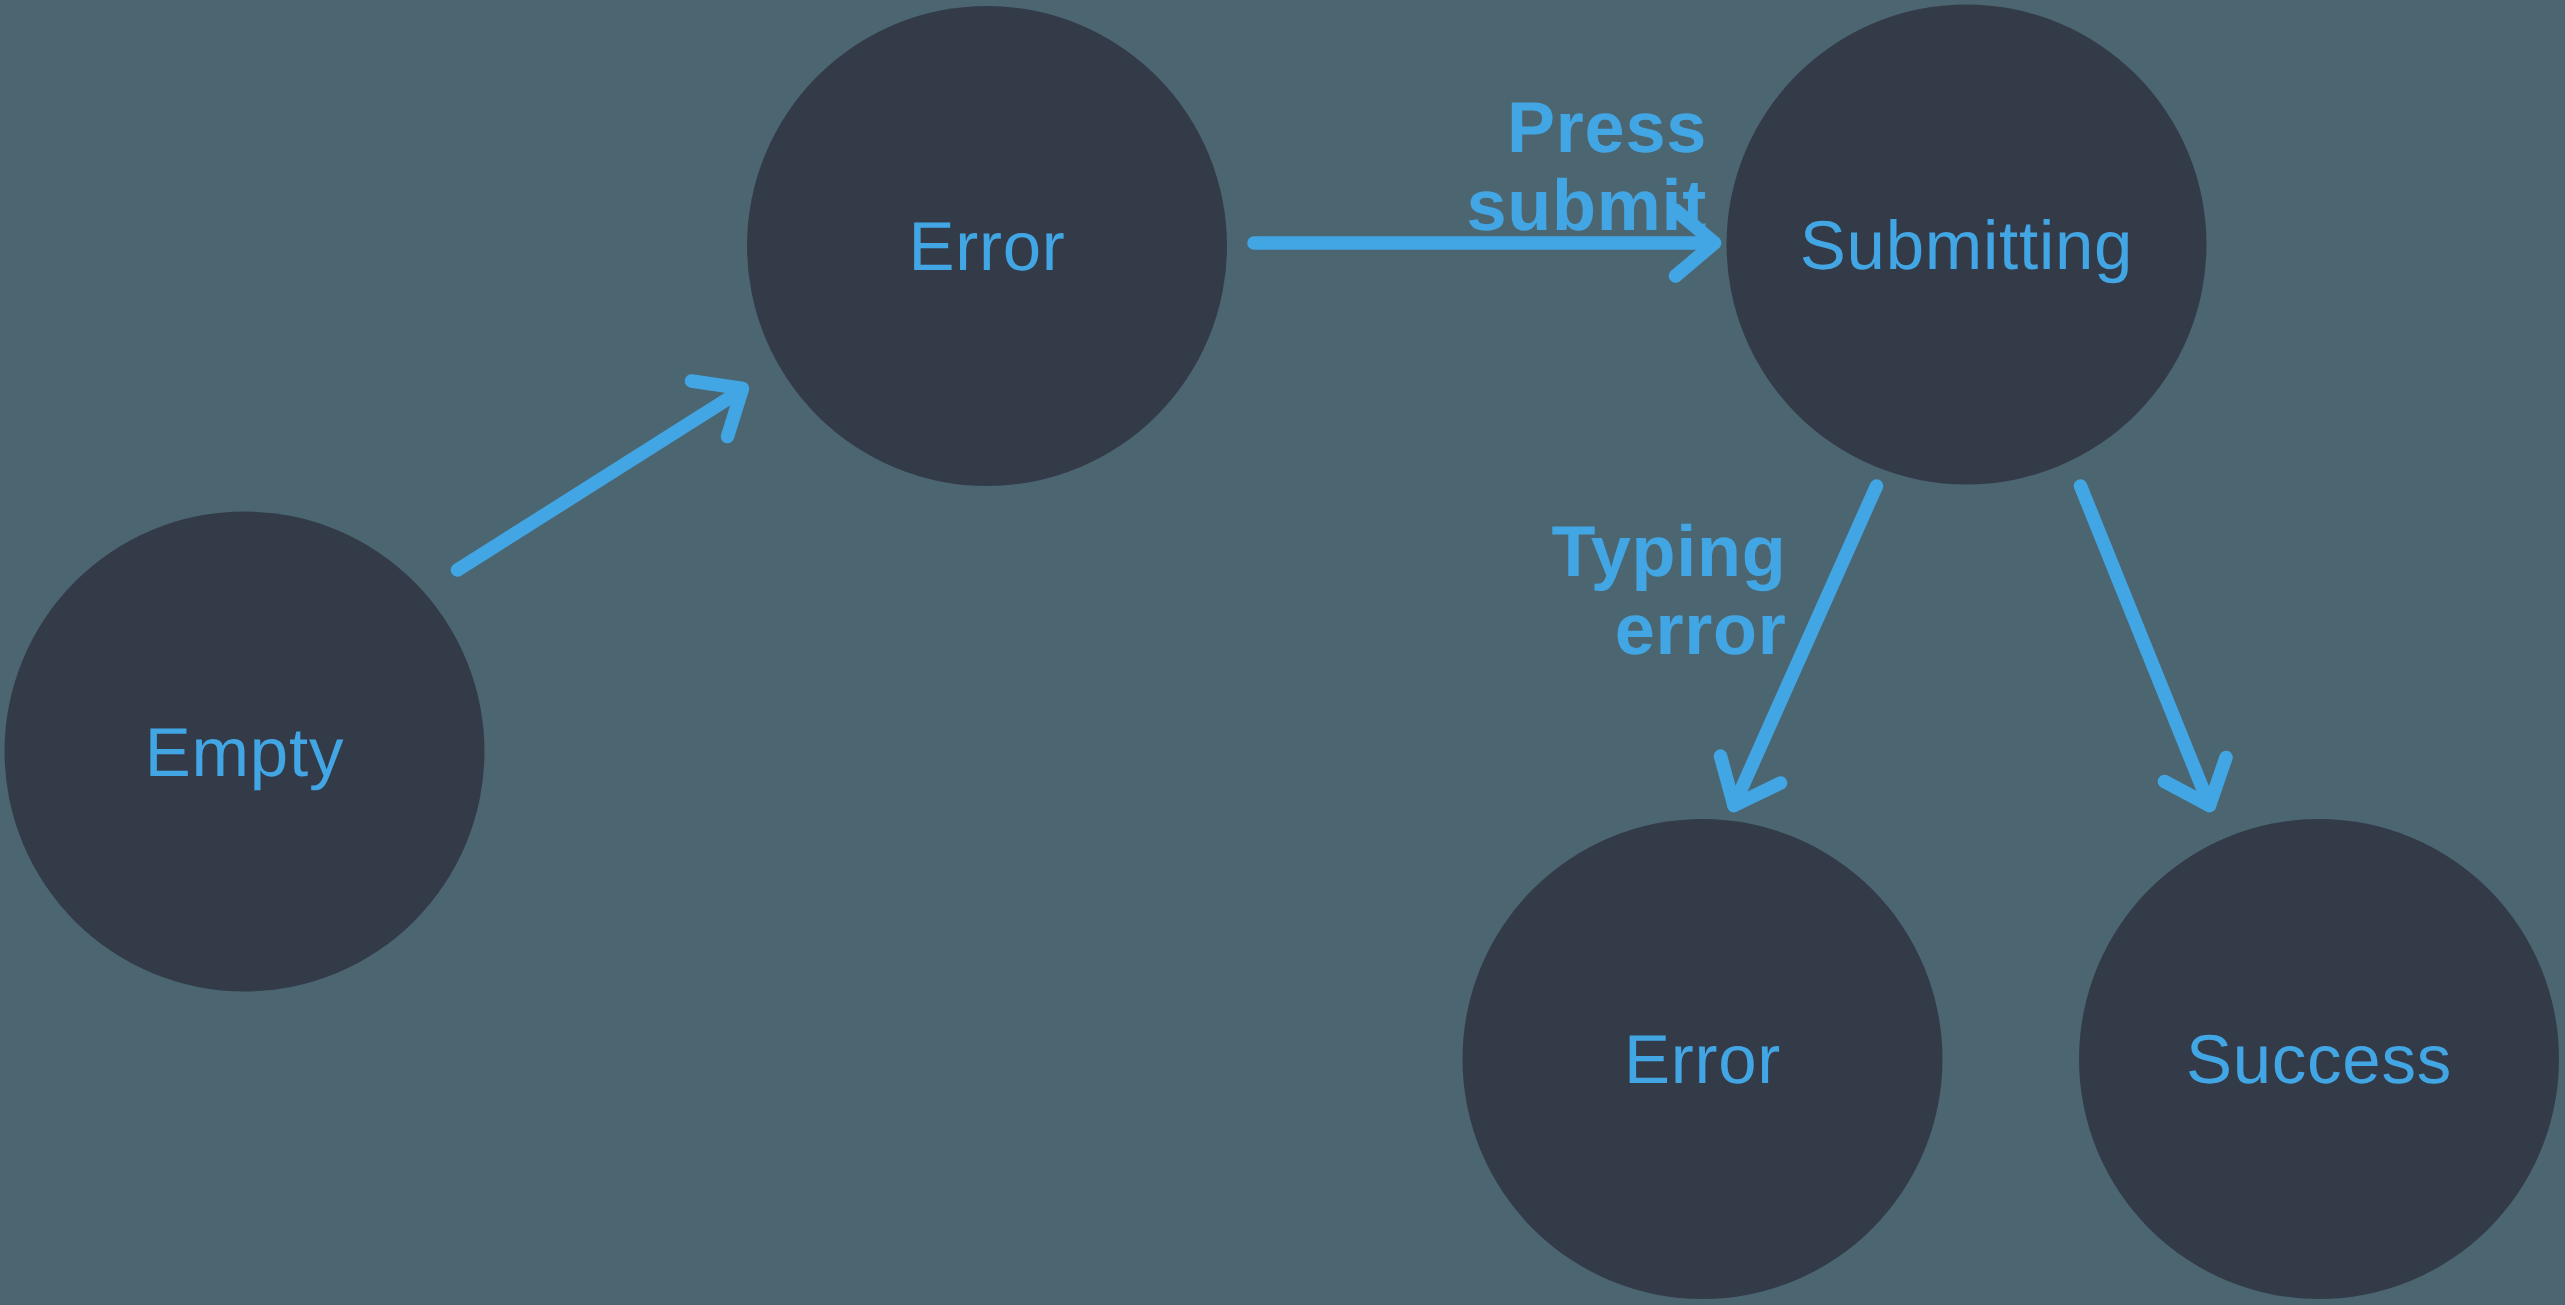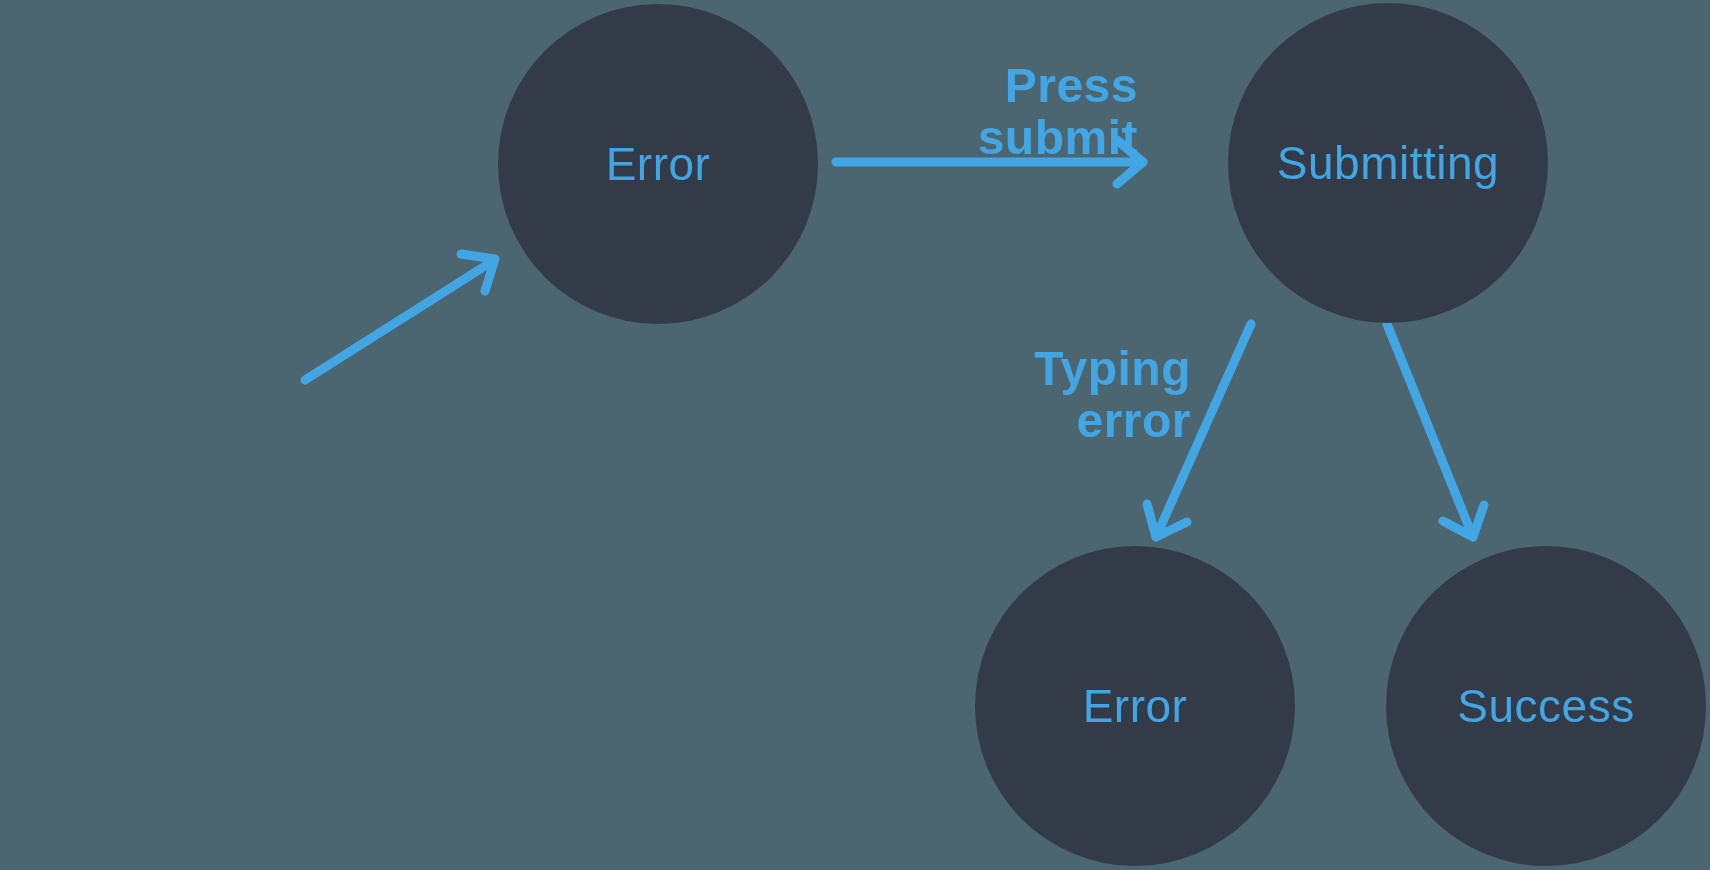--- a/index.html
+++ b/index.html
@@ -39,21 +39,21 @@
     display: flex;
     align-items: center;
     justify-content: center;
     color: var(--accent, #42a6e4);
     font-size: 46px;
     font-weight: 500;
     letter-spacing: 0.5px;
   }
   .node-empty      { left: 3px;    top: 341px; }
   .node-typing     { left: 498px;  top: 4px;   }
-  .node-submitting { left: 1228px; top: 3px;   }
+  .node-submitting { left: 1151px; top: 3px;   }
   .node-error      { left: 975px;  top: 546px; }
   .node-success    { left: 1386px; top: 546px; }
   .edge-label {
     position: absolute;
     color: var(--accent, #42a6e4);
     font-size: 48px;
     font-weight: 700;
     line-height: 52px;
     text-align: right;
     letter-spacing: 0.5px;
@@ -80,20 +80,23 @@
     <g>
       <line class="edge" x1="1251" y1="324" x2="1156" y2="537"></line>
       <polyline class="edge" points="1187,522 1156,537 1147,504"></polyline>
     </g>
     <g>
       <line class="edge" x1="1387" y1="324" x2="1473" y2="537"></line>
       <polyline class="edge" points="1484,505 1473,537 1443,521"></polyline>
     </g>
   </svg>
 
+  <div class="node node-empty">
+    <span>Empty</span>
+  </div>
   <div class="node node-typing">
     <span>Error</span>
   </div>
   <div class="node node-submitting">
     <span>Submitting</span>
   </div>
   <div class="node node-error">
     <span>Error</span>
   </div>
   <div class="node node-success">

